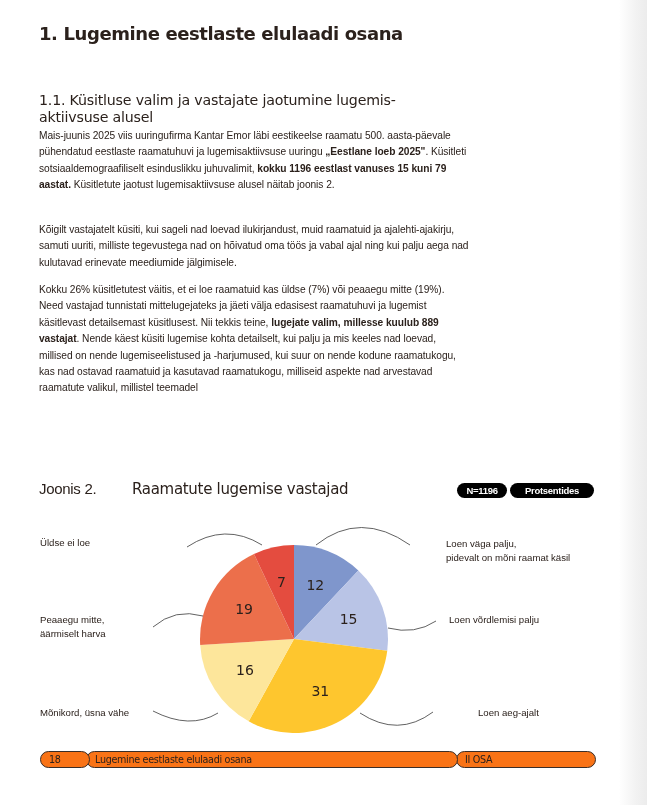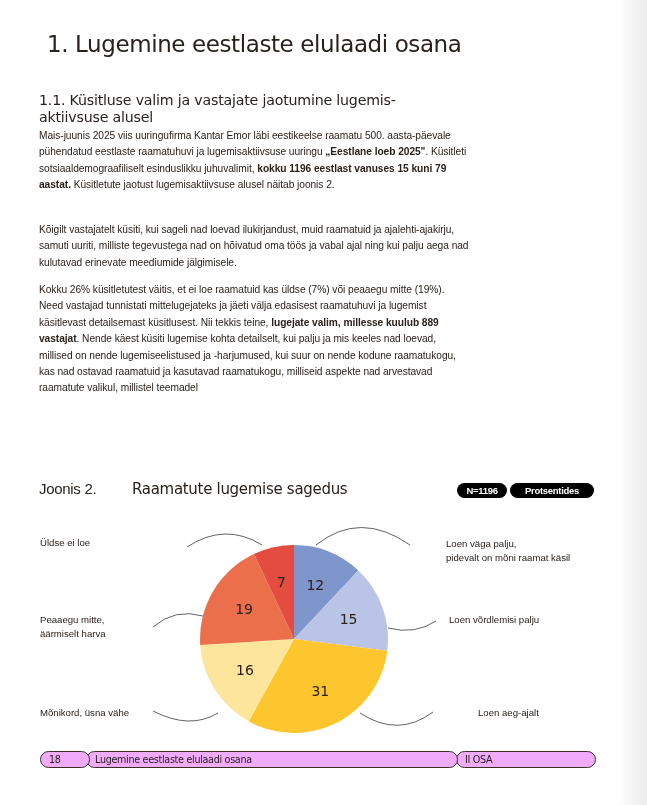--- a/index.html
+++ b/index.html
@@ -7,23 +7,23 @@
     width: 647px; height: 805px; position: relative; overflow: hidden;
     background: #ffffff;
     font-family: "Liberation Sans", sans-serif;
     color: #2b211c;
   }
   .gutter {
     position: absolute; top: 0; right: 0; width: 28px; height: 805px;
     background: linear-gradient(to right, #ffffff 0%, #f3f3f3 55%, #ececec 100%);
   }
   .chapter-title {
-    position: absolute; left: 39px; top: 23px; margin: 8px;
-    font-family: "DejaVu Sans", sans-serif; font-weight: normal;
-    font-size: 23px; letter-spacing: -0.4px; color: #2b211c; white-space: nowrap;
+    position: absolute; left: 39px; top: 23px; margin: 0;
+    font-family: "DejaVu Sans", sans-serif; font-weight: bold;
+    font-size: 18px; letter-spacing: -0.4px; color: #2b211c; white-space: nowrap;
   }
   .section-title {
     position: absolute; left: 39px; top: 92px; width: 420px; margin: 0;
     font-family: "DejaVu Sans", sans-serif; font-weight: normal;
     font-size: 14.2px; line-height: 17px; letter-spacing: -0.2px; color: #2b211c;
   }
   .para {
     position: absolute; left: 39px; width: 430px; margin: 0;
     font-size: 10.2px; line-height: 16.4px; color: #2b211c; letter-spacing: -0.05px;
   }
@@ -51,40 +51,40 @@
   .chart-svg { position: absolute; left: 0; top: 0; width: 647px; height: 805px; }
   .slice-label { font-family: "DejaVu Sans", sans-serif; font-size: 14px; fill: #2b211c; }
   .cat-label {
     position: absolute; font-size: 9.6px; line-height: 14px; color: #2b211c; white-space: nowrap;
   }
 
   .footer-pill {
     position: absolute; top: 751px; height: 17px; box-sizing: border-box;
     border: 1px solid #3a2e28; border-radius: 9px;
     font-size: 9.6px; line-height: 15px; padding-left: 8px; color: #2b211c;
-    font-family: "DejaVu Sans", sans-serif; letter-spacing: -0.3px; background: #f0abfc;
+    font-family: "DejaVu Sans", sans-serif; letter-spacing: -0.3px; background: #f97316;
   }
   #f-page { left: 40px; width: 50px; }
   #f-title { left: 86px; width: 372px; }
   #f-part { left: 456px; width: 140px; }
 </style>
 </head>
 <body>
 
 <div class="gutter"></div>
 
 <h1 class="chapter-title">1. Lugemine eestlaste elulaadi osana</h1>
 <h2 class="section-title">1.1. Küsitluse valim ja vastajate jaotumine lugemis-aktiivsuse alusel</h2>
 
 <p class="para" id="p1"><span>Mais-juunis 2025 viis uuringufirma Kantar Emor läbi eestikeelse raamatu 500. aasta-päevale pühendatud eestlaste raamatuhuvi ja lugemisaktiivsuse uuringu </span><b>„Eestlane loeb 2025"</b><span>. Küsitleti sotsiaaldemograafiliselt esinduslikku juhuvalimit, </span><b>kokku 1196 eestlast vanuses 15 kuni 79 aastat.</b><span> Küsitletute jaotust lugemisaktiivsuse alusel näitab joonis 2.</span></p>
 <p class="para" id="p2"><span>Kõigilt vastajatelt küsiti, kui sageli nad loevad ilukirjandust, muid raamatuid ja ajalehti-ajakirju, samuti uuriti, milliste tegevustega nad on hõivatud oma töös ja vabal ajal ning kui palju aega nad kulutavad erinevate meediumide jälgimisele.</span></p>
 <p class="para" id="p3"><span>Kokku 26% küsitletutest väitis, et ei loe raamatuid kas üldse (7%) või peaaegu mitte (19%). Need vastajad tunnistati mittelugejateks ja jäeti välja edasisest raamatuhuvi ja lugemist käsitlevast detailsemast küsitlusest. Nii tekkis teine, </span><b>lugejate valim, millesse kuulub 889 vastajat</b><span>. Nende käest küsiti lugemise kohta detailselt, kui palju ja mis keeles nad loevad, millised on nende lugemiseelistused ja -harjumused, kui suur on nende kodune raamatukogu, kas nad ostavad raamatuid ja kasutavad raamatukogu, milliseid aspekte nad arvestavad raamatute valikul, millistel teemadel</span></p>
 
 <div class="fig-label">Joonis 2.</div>
-<div class="fig-title">Raamatute lugemise sagedus</div>
+<div class="fig-title">Raamatute lugemise vastajad</div>
 <div class="badge" id="badge-n">N=1196</div>
 <div class="badge" id="badge-p">Protsentides</div>
 
 <svg class="chart-svg" viewBox="0 0 647 805">
   <g id="slices">
       <path d="M294,639 L294,545 A94,94 0 0 1 358.34742795729676,570.4769490223873 Z" fill="#7f96cc"></path>
       <path d="M294,639 L358.34742795729676,570.4769490223873 A94,94 0 0 1 387.25878192356095,650.7813239550446 Z" fill="#b9c4e6"></path>
       <path d="M294,639 L387.25878192356095,650.7813239550446 A94,94 0 0 1 248.7151546344388,721.3728279241232 Z" fill="#fec62e"></path>
       <path d="M294,639 L248.7151546344388,721.3728279241232 A94,94 0 0 1 200.18548752774245,644.9023088357554 Z" fill="#fde69b"></path>
       <path d="M294,639 L200.18548752774245,644.9023088357554 A94,94 0 0 1 253.97674659288316,553.9462570681942 Z" fill="#ec6f4b"></path>

